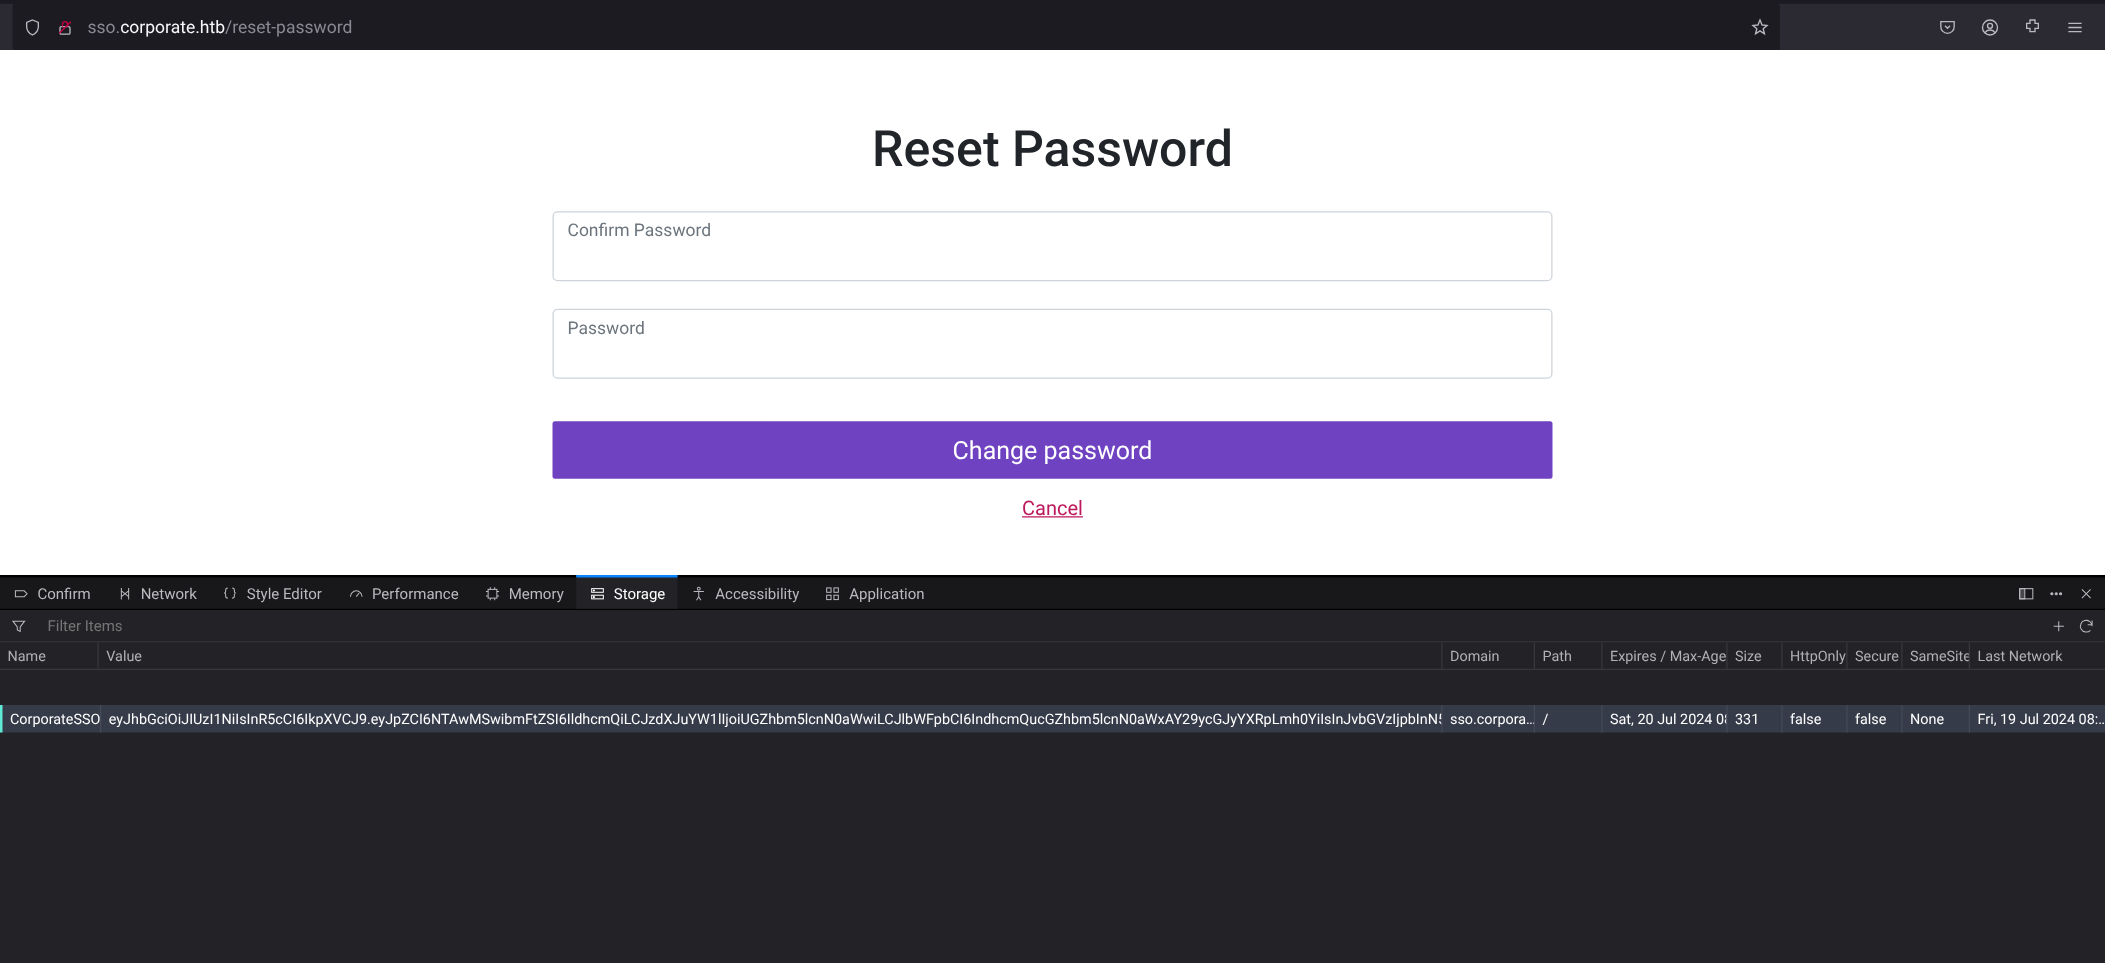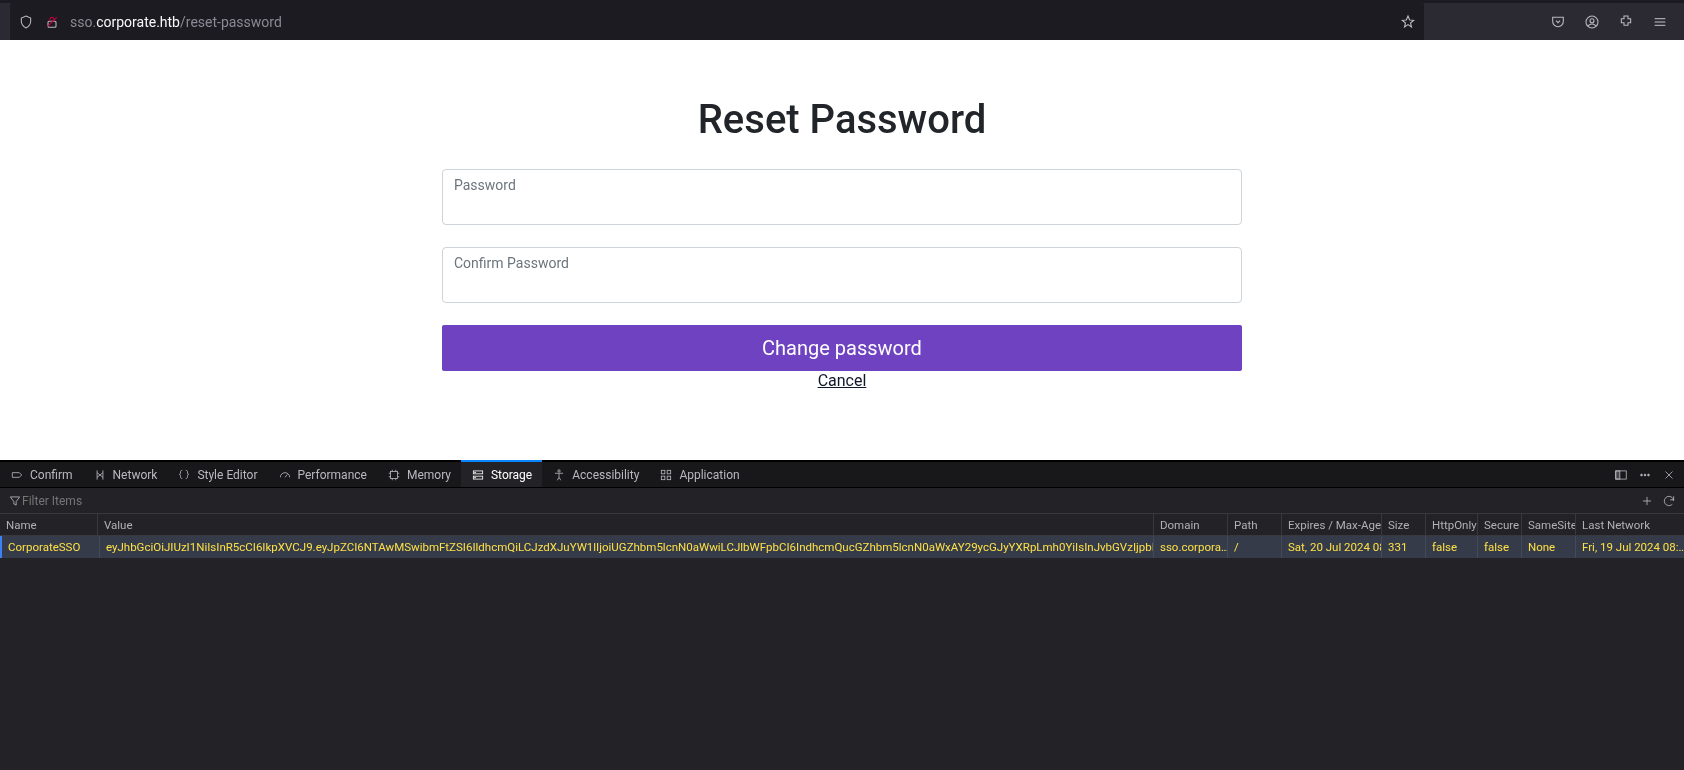--- a/index.html
+++ b/index.html
@@ -14,43 +14,43 @@
   .icon-svg { width: 16px; height: 16px; stroke: #b9b9c0; fill: none; stroke-width: 1.6; }
   .chrome-right { display: flex; align-items: center; gap: 18px; padding-right: 6px; }
 
   
   .page { flex: 1; background: #fff; overflow: hidden; }
   .form-wrap { max-width: 800px; margin: 0 auto; padding-top: 56px; text-align: center; }
   .page-title { font-size: 40px; font-weight: 500; color: #212529; margin-bottom: 26px; }
   .field { position: relative; margin-bottom: 22px; }
   .field input { width: 100%; height: 56px; border: 1px solid #ced4da; border-radius: 4px; padding: 22px 12px 6px 12px; font-size: 16px; outline: none; background: #fff; }
   .field label { position: absolute; left: 12px; top: 8px; font-size: 14px; color: #6c757d; pointer-events: none; }
-  .submit-btn { width: 100%; height: 46px; background: #6f42c1; color: #fff; border: none; font-size: 20px; cursor: pointer; border-radius: 2px; }
-  .cancel-link { display: inline-block; color: #0f172a; text-decoration: underline; font-size: 16px; }
+  .submit-btn { width: 100%; height: 46px; background: #6f42c1; color: #fff; border: none; font-size: 20px; cursor: pointer; border-radius: 2px; margin-top: 12px; }
+  .cancel-link { display: inline-block; margin-top: 14px; color: #be185d; text-decoration: underline; font-size: 16px; }
 
   
   .devtools { height: 310px; background: #232327; color: #b9b9c0; display: flex; flex-direction: column; font-size: 12px; }
   .dt-tabs { height: 28px; background: #18181a; display: flex; align-items: stretch; border-bottom: 1px solid #000; border-top: 2px solid #000; }
   .dt-tab { display: flex; align-items: center; gap: 6px; padding: 0 10px; color: #b9b9c0; cursor: pointer; font-size: 12px; white-space: nowrap; }
   .dt-tab.active { color: #fff; border-top: 2px solid #0a84ff; margin-top: -2px; background: #232327; }
   .dt-spacer { flex: 1; }
   .dt-right-icons { display: flex; align-items: center; gap: 10px; padding: 0 8px; }
-  .dt-filter { height: 26px; display: flex; align-items: center; padding: 0 8px; gap: 0; border-bottom: 1px solid #38383d; }
+  .dt-filter { height: 26px; display: flex; align-items: center; padding: 0 8px; gap: 16px; border-bottom: 1px solid #38383d; }
   .dt-filter input { flex: none; width: 300px; background: transparent; border: none; color: #b9b9c0; font-size: 12px; outline: none; }
   .dt-filter-icons { margin-left: auto; display: flex; gap: 8px; align-items: center; }
 
   .dt-table { flex: 1; overflow: hidden; }
   .dt-head, .dt-row { display: flex; align-items: stretch; }
   .dt-head { background: #232327; color: #b1b1b3; height: 22px; border-bottom: 1px solid #38383d; }
   .dt-cell { padding: 3px 6px; border-right: 1px solid #38383d; overflow: hidden; white-space: nowrap; text-overflow: ellipsis; font-size: 11.5px; display: flex; align-items: center; }
   .dt-row { height: 22px; }
-  .dt-row.selected { background: #353b48; color: #fde047; border-left: 2px solid #3b82f6; }
+  .dt-row.selected { background: #353b48; color: #ffffff; border-left: 2px solid #5eead4; margin-top: 28px; }
   .dt-row.selected .dt-cell { border-right-color: #444a58; }
 
-  .c-name { width: 98px; }
+  .c-name { width: 79px; }
   .c-value { flex: 1; min-width: 0; }
   .c-domain { width: 74px; }
   .c-path { width: 54px; }
   .c-exp { width: 100px; }
   .c-size { width: 44px; }
   .c-http { width: 52px; }
   .c-secure { width: 44px; }
   .c-same { width: 54px; }
   .c-last { width: 108px; border-right: none; }
 
@@ -97,26 +97,26 @@
       </svg>
   </div>
 </div>
 
 <div class="page">
   <div class="form-wrap">
     <h1 class="page-title">Reset Password</h1>
 
     <div class="field">
       <input type="password" style="">
-      <label>Password</label>
+      <label>Confirm Password</label>
     </div>
 
     <div class="field">
       <input type="password" style="">
-      <label>Confirm Password</label>
+      <label>Password</label>
     </div>
 
     <button class="submit-btn">Change password</button>
     <div>
       <a href="#" class="cancel-link">Cancel</a>
     </div>
   </div>
 </div>
 
 <div class="devtools">

